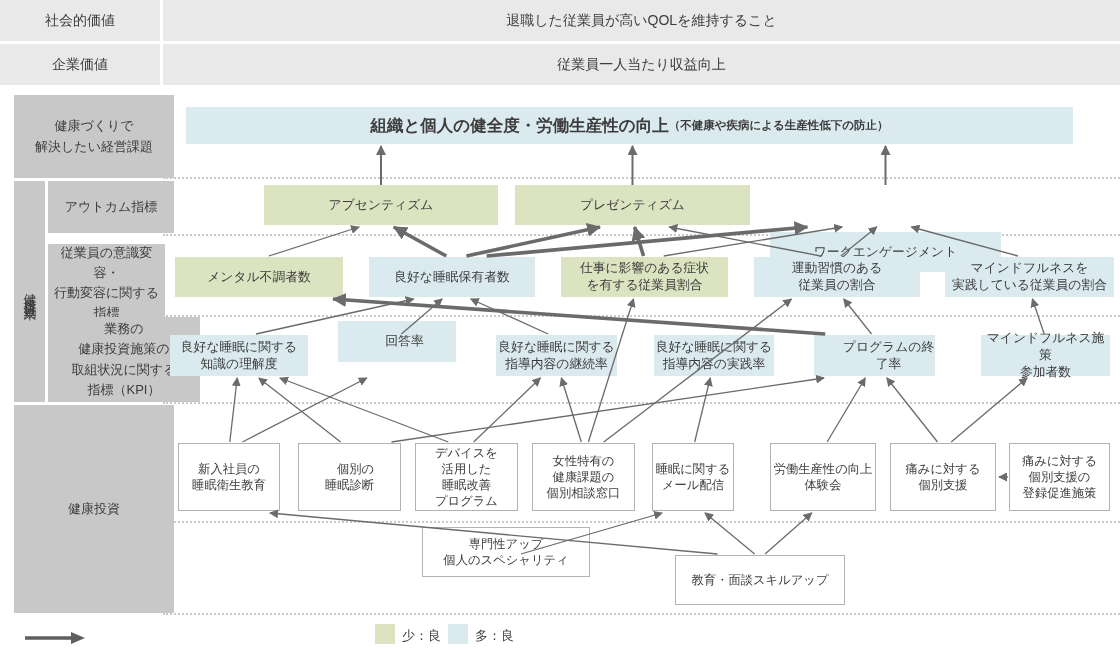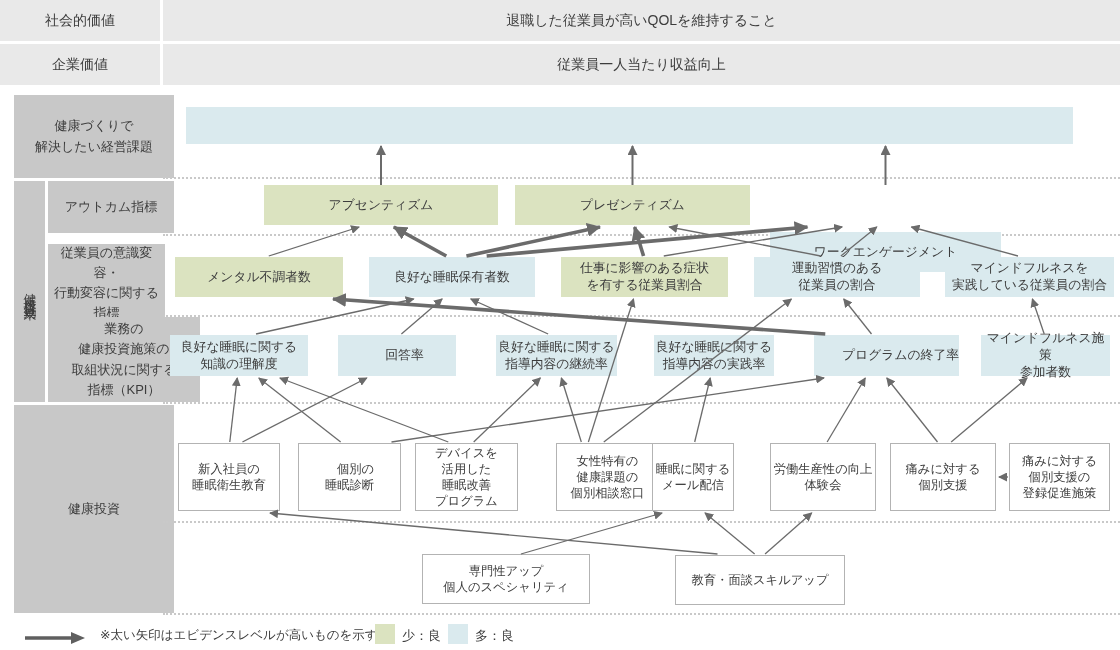--- a/index.html
+++ b/index.html
@@ -51,66 +51,66 @@
 <div class="cell side" style="left:0;top:405px;width:160px;height:208px">健康投資</div>
 
 <div class="dots" style="top:177px"></div>
 <div class="dots" style="top:234px"></div>
 <div class="dots" style="top:315px"></div>
 <div class="dots" style="top:402px"></div>
 <div class="dots" style="top:521px"></div>
 <div class="dots" style="top:613px"></div>
 
 <div class="cell goal">
-  
+  <span class="t">組織と個人の健全度・労働生産性の向上</span><span class="n">（不健康や疾病による生産性低下の防止）</span>
 </div>
 
 <div id="diagram">
     <div class="box tone-green" style="left: 264px; top: 185px; width: 234px; height: 40px;">アブセンティズム</div>
     <div class="box tone-green" style="left: 515px; top: 185px; width: 235px; height: 40px;">プレゼンティズム</div>
     <div class="box tone-blue" style="left: 770px; top: 185px; width: 231px; height: 40px; margin-top: 47px;">ワークエンゲージメント</div>
     <div class="box tone-green" style="left: 175px; top: 257px; width: 168px; height: 40px;">メンタル不調者数</div>
     <div class="box tone-blue" style="left: 369px; top: 257px; width: 166px; height: 40px;">良好な睡眠保有者数</div>
     <div class="box tone-green" style="left: 561px; top: 257px; width: 167px; height: 40px;">仕事に影響のある症状
 を有する従業員割合</div>
     <div class="box tone-blue" style="left: 754px; top: 257px; width: 166px; height: 40px;">運動習慣のある
 従業員の割合</div>
     <div class="box tone-blue" style="left: 945px; top: 257px; width: 169px; height: 40px;">マインドフルネスを
 実践している従業員の割合</div>
     <div class="box tone-blue" style="left: 170px; top: 335px; width: 138px; height: 41px;">良好な睡眠に関する
 知識の理解度</div>
-    <div class="box tone-blue" style="left: 338px; top: 335px; width: 118px; height: 41px; padding-left: 15px;">回答率</div>
+    <div class="box tone-blue" style="left: 338px; top: 321px; width: 118px; height: 41px; padding-left: 15px;">回答率</div>
     <div class="box tone-blue" style="left: 496px; top: 335px; width: 121px; height: 41px;">良好な睡眠に関する
 指導内容の継続率</div>
     <div class="box tone-blue" style="left: 654px; top: 335px; width: 120px; height: 41px;">良好な睡眠に関する
 指導内容の実践率</div>
-    <div class="box tone-blue" style="left: 814px; top: 335px; width: 145px; height: 41px; padding-left: 28px;">プログラムの終了率</div>
+    <div class="box tone-blue" style="left: 814px; top: 335px; width: 121px; height: 41px; padding-left: 28px;">プログラムの終了率</div>
     <div class="box tone-blue" style="left: 981px; top: 335px; width: 129px; height: 41px;">マインドフルネス施策
 参加者数</div>
     <div class="box tone-white" style="left: 178px; top: 443px; width: 102px; height: 68px;">新入社員の
 睡眠衛生教育</div>
     <div class="box tone-white" style="left: 298px; top: 443px; width: 103px; height: 68px; text-align: right;">個別の
 睡眠診断</div>
     <div class="box tone-white" style="left: 415px; top: 443px; width: 103px; height: 68px;">デバイスを
 活用した
 睡眠改善
 プログラム</div>
-    <div class="box tone-white" style="left: 556px; top: 443px; width: 103px; height: 68px;">女性特有の
+    <div class="box tone-white" style="left: 532px; top: 443px; width: 103px; height: 68px;">女性特有の
 健康課題の
 個別相談窓口</div>
     <div class="box tone-white" style="left: 652px; top: 443px; width: 82px; height: 68px;">睡眠に関する
 メール配信</div>
     <div class="box tone-white" style="left: 770px; top: 443px; width: 106px; height: 68px;">労働生産性の向上
 体験会</div>
     <div class="box tone-white" style="left: 890px; top: 443px; width: 106px; height: 68px;">痛みに対する
 個別支援</div>
     <div class="box tone-white" style="left: 1009px; top: 443px; width: 101px; height: 68px;">痛みに対する
 個別支援の
 登録促進施策</div>
-    <div class="box tone-white" style="left: 422px; top: 554px; width: 168px; height: 50px;">専門性アップ
+    <div class="box tone-white" style="left: 422px; top: 527px; width: 168px; height: 50px;">専門性アップ
 個人のスペシャリティ</div>
     <div class="box tone-white" style="left: 675px; top: 555px; width: 170px; height: 50px;">教育・面談スキルアップ</div>
   </div>
 
 <svg id="arrow-layer" width="1120" height="650">
     <defs>
       <marker id="ah-thin" markerUnits="userSpaceOnUse" markerWidth="9" markerHeight="9" refX="8" refY="4.5" orient="auto">
         <path d="M0,0 L9,4.5 L0,9 Z" fill="#6b6b6b"></path>
       </marker>
       <marker id="ah-mid" markerUnits="userSpaceOnUse" markerWidth="10" markerHeight="10" refX="9" refY="5" orient="auto">
@@ -156,18 +156,17 @@
     <line x1="754.64" y1="554" x2="705.06" y2="513" stroke="#6b6b6b" stroke-width="1.3" marker-end="url(#ah-thin)"></line>
     <line x1="717.52" y1="554" x2="270" y2="513" stroke="#6b6b6b" stroke-width="1.3" marker-end="url(#ah-thin)"></line>
     <line x1="765.04" y1="554" x2="811.66" y2="513" stroke="#6b6b6b" stroke-width="1.3" marker-end="url(#ah-thin)"></line>
   </svg>
 
 <div id="footer">
   <svg width="62" height="14" style="position:absolute;left:25px;top:11px">
     <line x1="0" y1="7" x2="48" y2="7" stroke="#5f5f5f" stroke-width="3.6"></line>
     <path d="M46,1 L60,7 L46,13 Z" fill="#5f5f5f"></path>
   </svg>
-  <span class="note">※太い矢印はエビデンスレベルが高いものを示す</span>
   <div class="swatch" id="sw-green" style="left: 375px; background: rgb(219, 227, 192);"></div>
   <span class="swatch-label" style="left:402px">少：良</span>
   <div class="swatch" id="sw-blue" style="left: 448px; background: rgb(218, 234, 238);"></div>
   <span class="swatch-label" style="left:475px">多：良</span>
 </div>
 
 </body></html>

